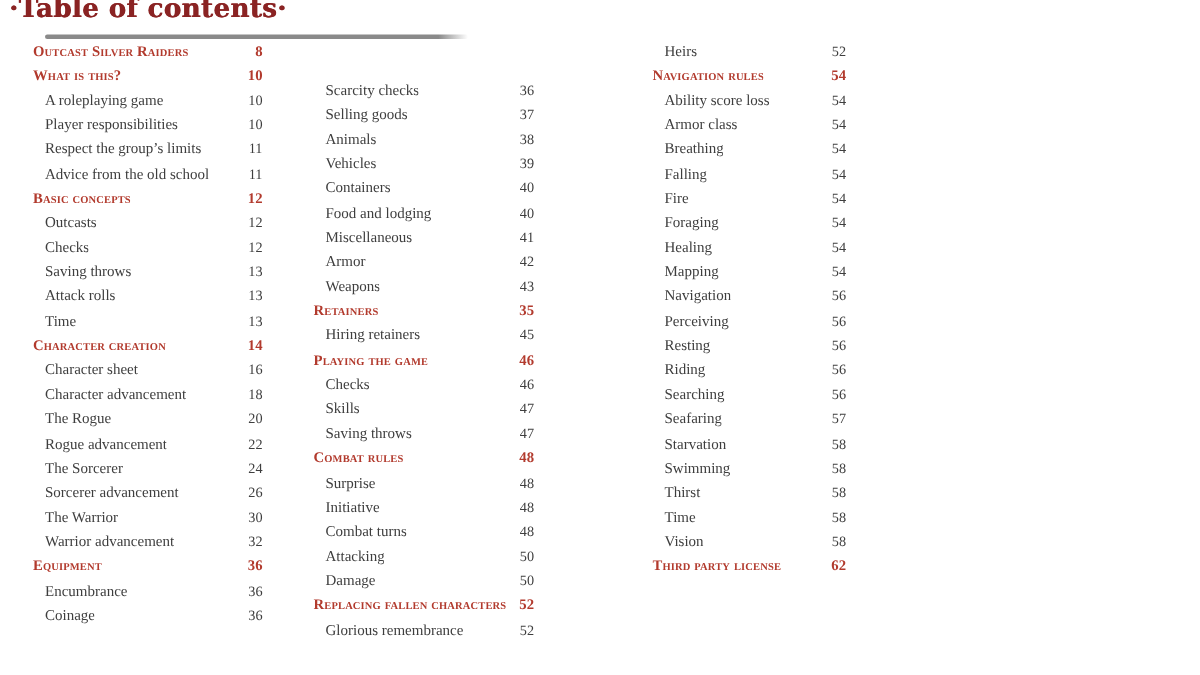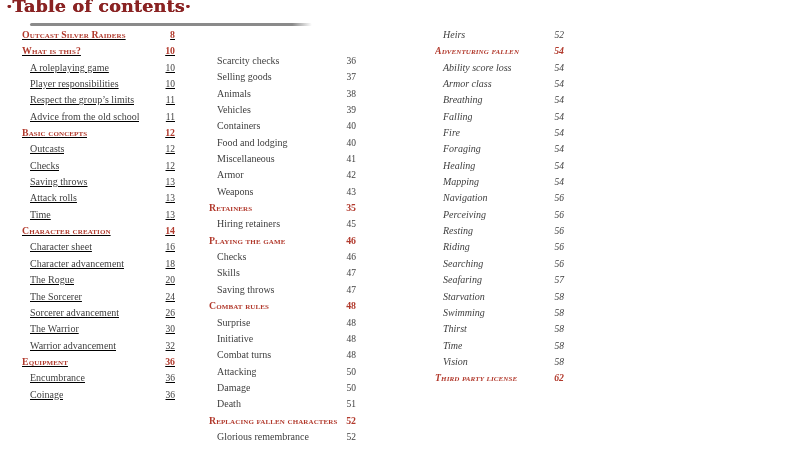--- a/index.html
+++ b/index.html
@@ -21,23 +21,23 @@
   }
   .title-rule {
     position: absolute; left: 30px; top: 23px;
     width: 282px; height: 2.5px; border-radius: 2px;
     background: linear-gradient(90deg,
       var(--color-rule, #8a8a8a) 0%,
       var(--color-rule, #8a8a8a) 93%,
       rgba(138,138,138,0) 100%);
   }
   .col { position: absolute; top: 29px; }
-  #col-0 { left: 22px;  width: 153px; text-decoration: underline; }
+  #col-0 { left: 22px;  width: 153px; }
   #col-1 { left: 209px; width: 147px; margin-top: 26px; }
-  #col-2 { left: 435px; width: 129px; font-style: italic; }
+  #col-2 { left: 435px; width: 129px; }
   .toc-row {
     display: flex; justify-content: space-between; align-items: baseline;
     height: 16.35px; cursor: pointer;
   }
   .toc-row .label { white-space: nowrap; overflow: hidden; }
   .toc-row .pg { flex: 0 0 auto; padding-left: 4px; }
   .toc-row.sub .label {
     padding-left: 8px; font-size: 10px;
     color: var(--color-body, #3e3e3e);
   }
@@ -117,20 +117,24 @@
     </div>
     <div class="toc-row sub">
       <span class="label">Character advancement</span>
       <span class="pg">18</span>
     </div>
     <div class="toc-row sub">
       <span class="label">The Rogue</span>
       <span class="pg">20</span>
     </div>
     <div class="toc-row sub">
+      <span class="label">Rogue advancement</span>
+      <span class="pg">22</span>
+    </div>
+    <div class="toc-row sub">
       <span class="label">The Sorcerer</span>
       <span class="pg">24</span>
     </div>
     <div class="toc-row sub">
       <span class="label">Sorcerer advancement</span>
       <span class="pg">26</span>
     </div>
     <div class="toc-row sub">
       <span class="label">The Warrior</span>
       <span class="pg">30</span>
@@ -230,40 +234,36 @@
       <span class="pg">48</span>
     </div>
     <div class="toc-row sub">
       <span class="label">Attacking</span>
       <span class="pg">50</span>
     </div>
     <div class="toc-row sub">
       <span class="label">Damage</span>
       <span class="pg">50</span>
     </div>
-    <div class="toc-row sub">
-      <span class="label">Death</span>
-      <span class="pg">51</span>
-    </div>
     <div class="toc-row heading">
       <span class="label">Replacing fallen characters</span>
       <span class="pg">52</span>
     </div>
     <div class="toc-row sub">
       <span class="label">Glorious remembrance</span>
       <span class="pg">52</span>
     </div>
   </div>
 <div class="col" id="col-2">
     <div class="toc-row sub">
       <span class="label">Heirs</span>
       <span class="pg">52</span>
     </div>
     <div class="toc-row heading">
-      <span class="label">Adventuring fallen</span>
+      <span class="label">Navigation rules</span>
       <span class="pg">54</span>
     </div>
     <div class="toc-row sub">
       <span class="label">Ability score loss</span>
       <span class="pg">54</span>
     </div>
     <div class="toc-row sub">
       <span class="label">Armor class</span>
       <span class="pg">54</span>
     </div>

